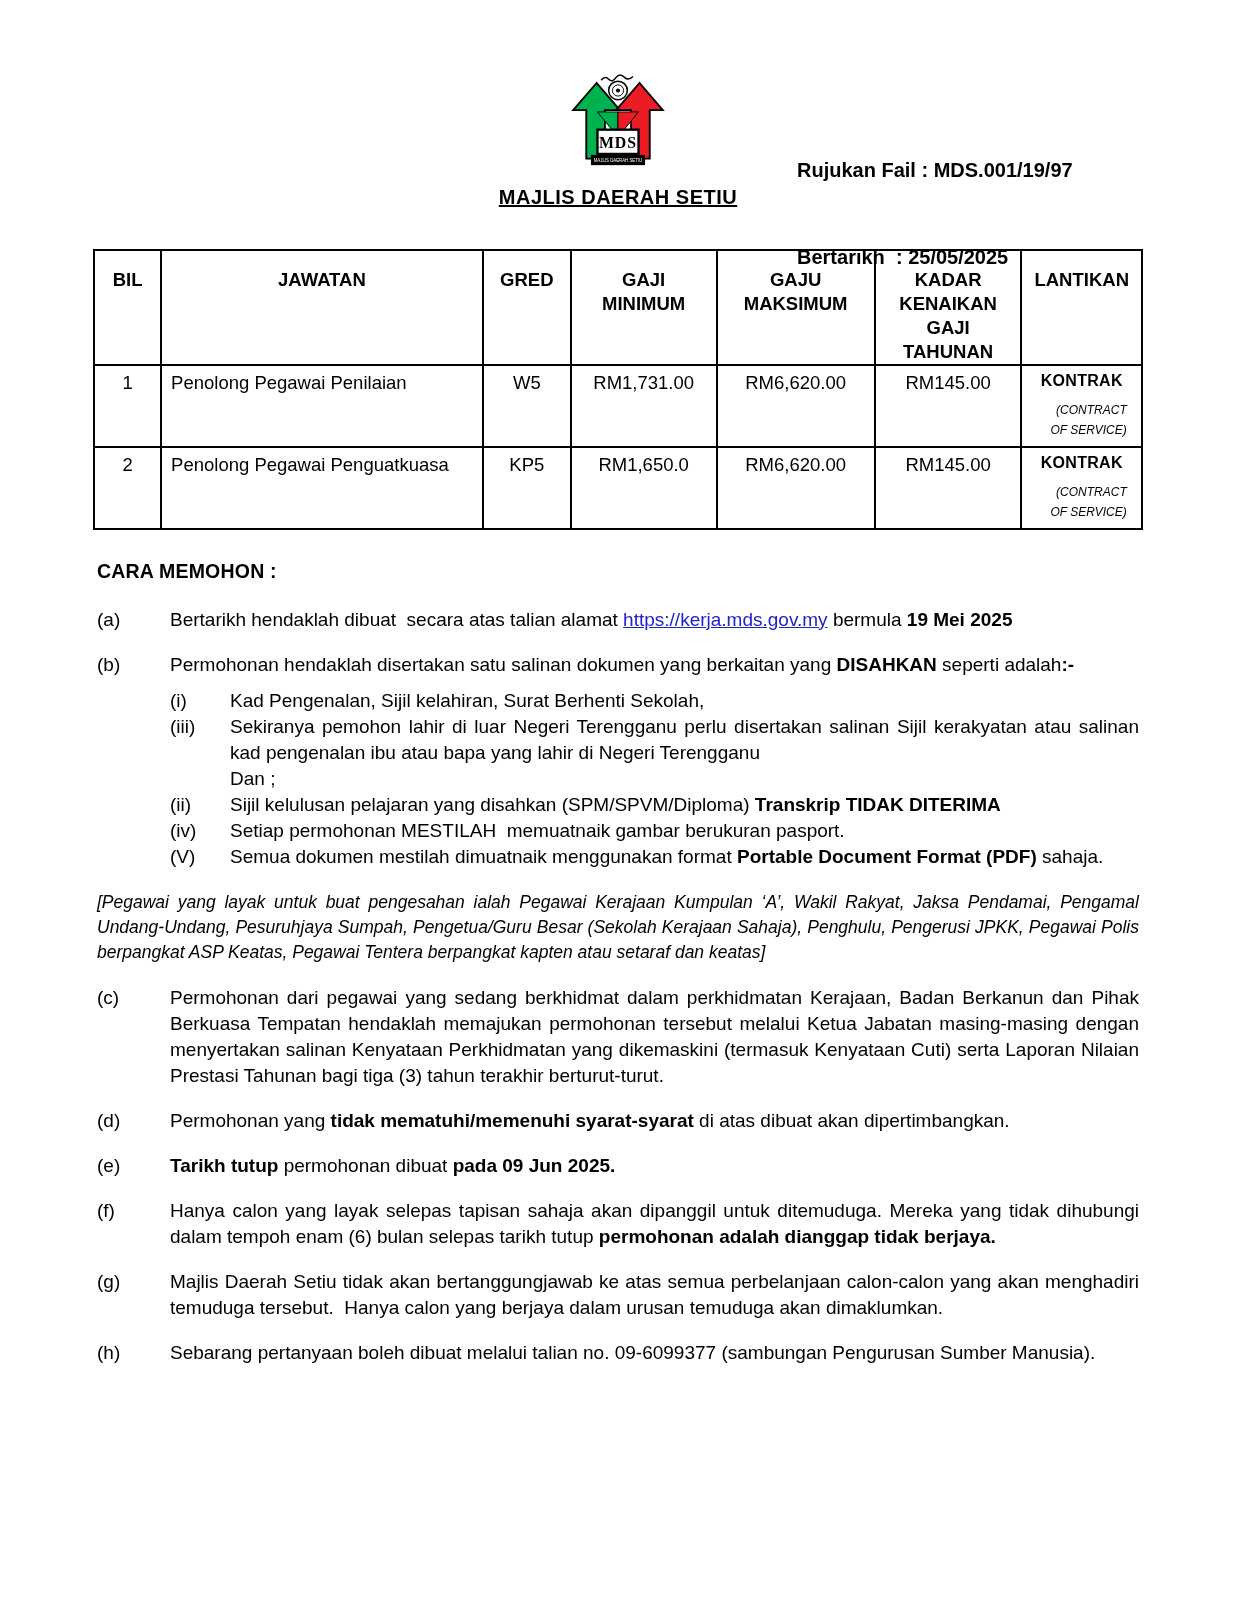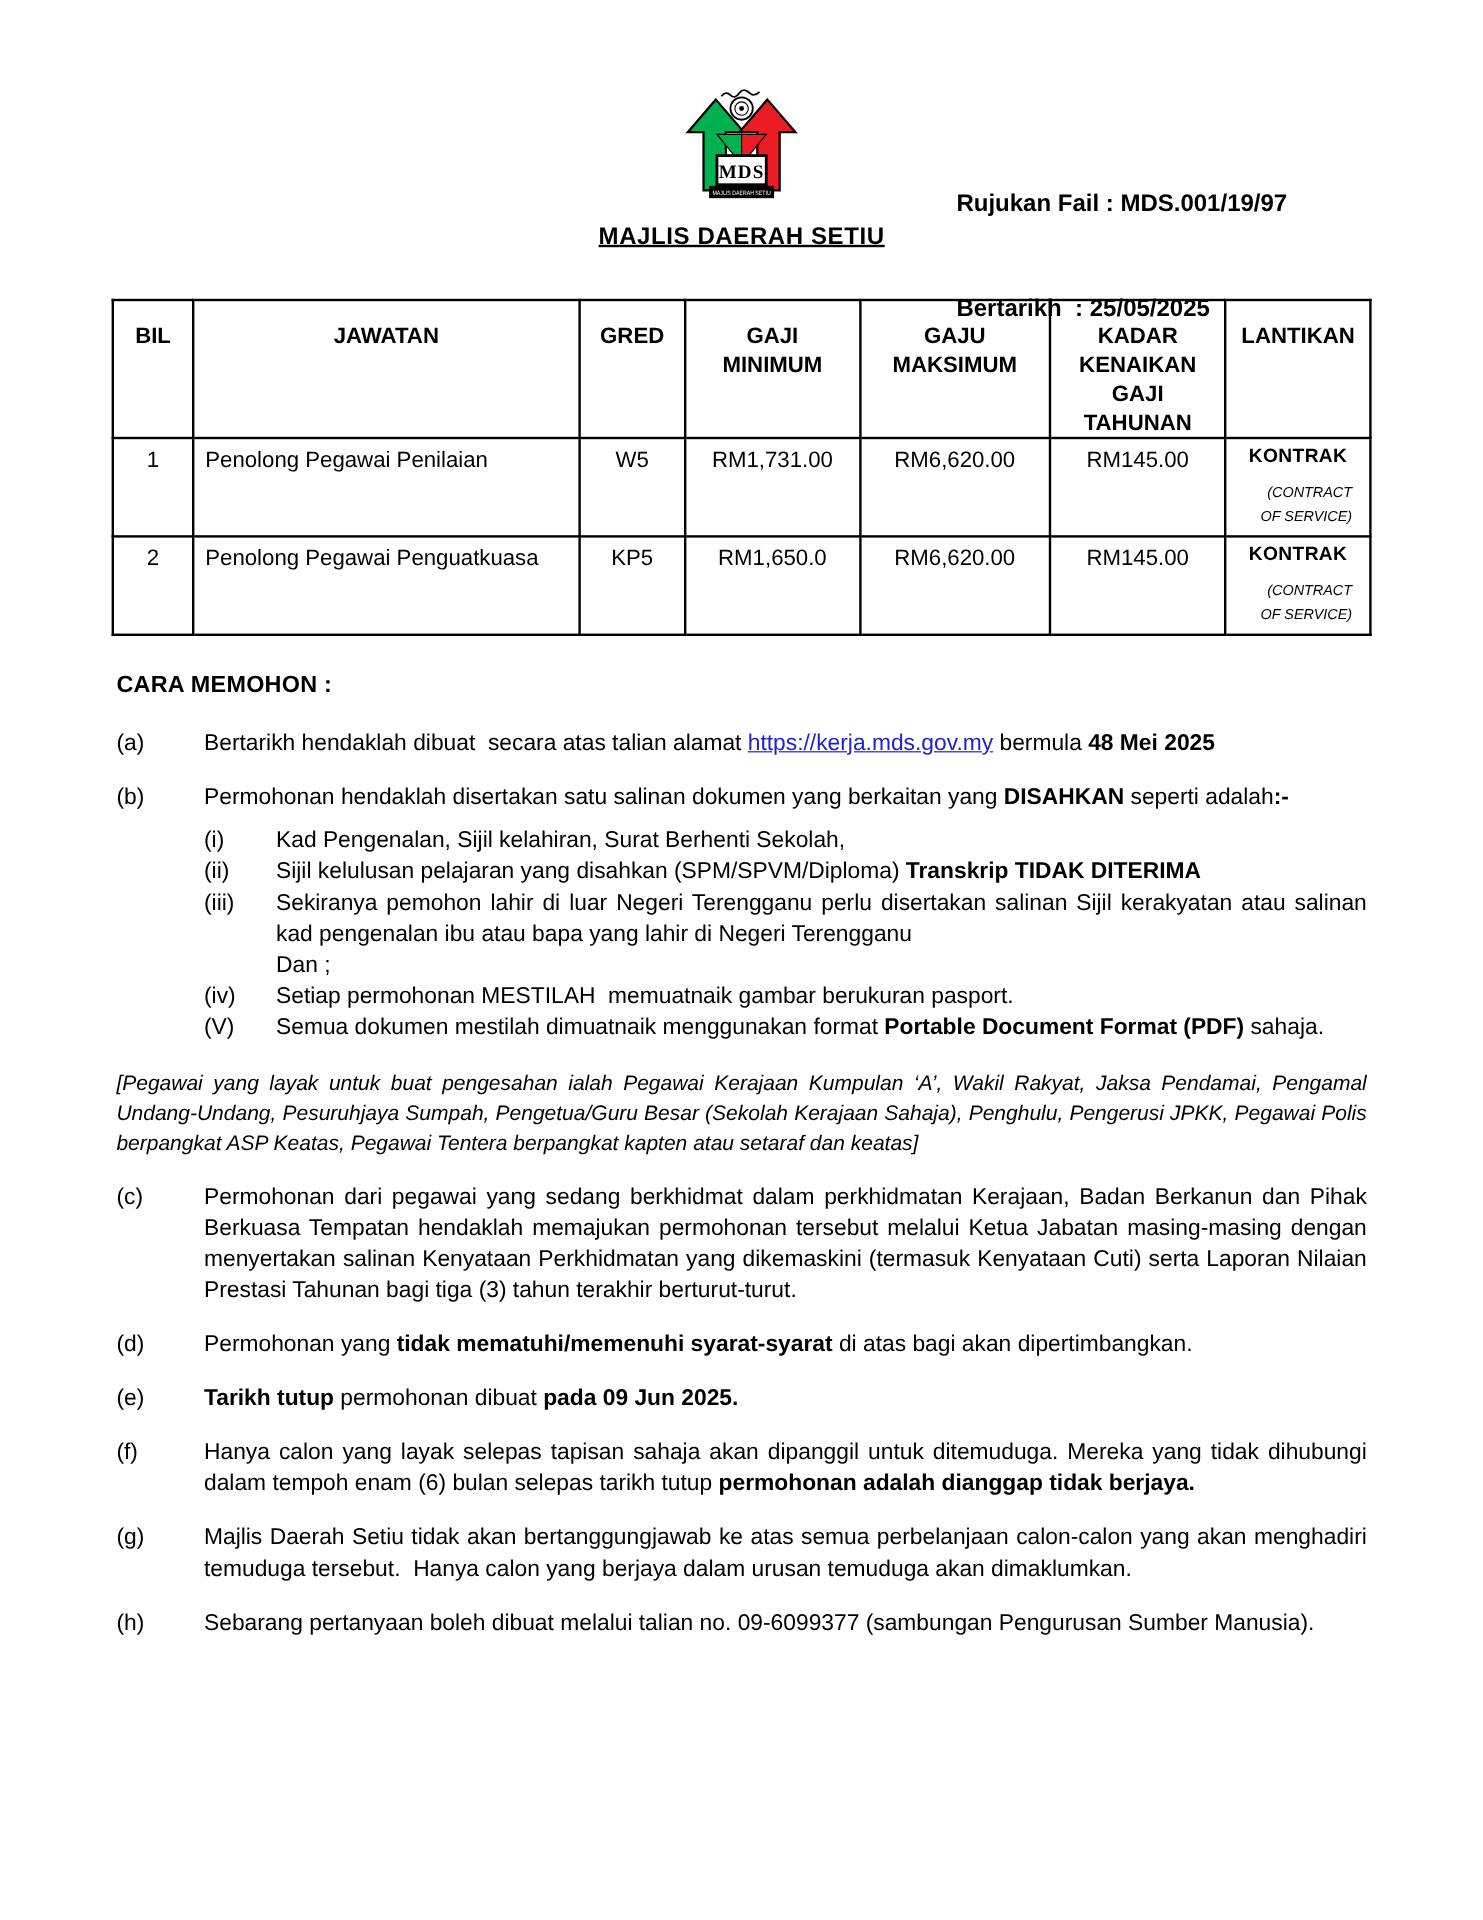--- a/index.html
+++ b/index.html
@@ -150,62 +150,62 @@
     </tr>
   </tbody>
     </table>
 
   <div class="cara-heading">CARA MEMOHON :</div>
 
   <div class="items">
 
     <div class="item">
       <div class="ilabel">(a)</div>
-      <div class="itext j"><span>Bertarikh hendaklah dibuat  secara atas talian alamat </span><a class="link">https://kerja.mds.gov.my</a><span> bermula </span><span class="b">48 Mei 2025</span></div>
+      <div class="itext j"><span>Bertarikh hendaklah dibuat  secara atas talian alamat </span><a class="link">https://kerja.mds.gov.my</a><span> bermula </span><span class="b">19 Mei 2025</span></div>
     </div>
 
     <div class="item" style="margin-bottom:14px">
       <div class="ilabel">(b)</div>
       <div class="itext j"><span>Permohonan hendaklah disertakan satu salinan dokumen yang berkaitan yang </span><span class="b">DISAHKAN</span><span> seperti adalah</span><span class="b">:-</span></div>
     </div>
 
     <div class="sublist">
       <div class="subitem">
         <div class="sublabel">(i)</div>
         <div class="subtext"><span>Kad Pengenalan, Sijil kelahiran, Surat Berhenti Sekolah,</span></div>
       </div>
       <div class="subitem">
-        <div class="sublabel">(ii)</div>
-        <div class="subtext"><span>Sijil kelulusan pelajaran yang disahkan (SPM/SPVM/Diploma) </span><span class="b">Transkrip TIDAK DITERIMA</span></div>
-      </div>
-      <div class="subitem">
         <div class="sublabel">(iii)</div>
         <div class="subtext"><span>Sekiranya pemohon lahir di luar Negeri Terengganu perlu disertakan salinan Sijil kerakyatan atau salinan kad pengenalan ibu atau bapa yang lahir di Negeri Terengganu
 Dan ;</span></div>
       </div>
       <div class="subitem">
+        <div class="sublabel">(ii)</div>
+        <div class="subtext"><span>Sijil kelulusan pelajaran yang disahkan (SPM/SPVM/Diploma) </span><span class="b">Transkrip TIDAK DITERIMA</span></div>
+      </div>
+      <div class="subitem">
         <div class="sublabel">(iv)</div>
         <div class="subtext"><span>Setiap permohonan MESTILAH  memuatnaik gambar berukuran pasport.</span></div>
       </div>
       <div class="subitem">
         <div class="sublabel">(V)</div>
         <div class="subtext"><span>Semua dokumen mestilah dimuatnaik menggunakan format </span><span class="b">Portable Document Format (PDF)</span><span> sahaja.</span></div>
       </div>
     </div>
 
     <div class="note">[Pegawai yang layak untuk buat pengesahan ialah Pegawai Kerajaan Kumpulan ‘A’, Wakil Rakyat, Jaksa Pendamai, Pengamal Undang-Undang, Pesuruhjaya Sumpah, Pengetua/Guru Besar (Sekolah Kerajaan Sahaja), Penghulu, Pengerusi JPKK, Pegawai Polis berpangkat ASP Keatas, Pegawai Tentera berpangkat kapten atau setaraf dan keatas]</div>
 
     <div class="item">
       <div class="ilabel">(c)</div>
       <div class="itext j"><span>Permohonan dari pegawai yang sedang berkhidmat dalam perkhidmatan Kerajaan, Badan Berkanun dan Pihak Berkuasa Tempatan hendaklah memajukan permohonan tersebut melalui Ketua Jabatan masing-masing dengan menyertakan salinan Kenyataan Perkhidmatan yang dikemaskini (termasuk Kenyataan Cuti) serta Laporan Nilaian Prestasi Tahunan bagi tiga (3) tahun terakhir berturut-turut.</span></div>
     </div>
 
     <div class="item">
       <div class="ilabel">(d)</div>
-      <div class="itext"><span>Permohonan yang </span><span class="b">tidak mematuhi/memenuhi syarat-syarat</span><span> di atas bagi akan dipertimbangkan.</span></div>
+      <div class="itext"><span>Permohonan yang </span><span class="b">tidak mematuhi/memenuhi syarat-syarat</span><span> di atas dibuat akan dipertimbangkan.</span></div>
     </div>
 
     <div class="item">
       <div class="ilabel">(e)</div>
       <div class="itext"><span class="b">Tarikh tutup</span><span> permohonan dibuat </span><span class="b">pada 09 Jun 2025.</span></div>
     </div>
 
     <div class="item">
       <div class="ilabel">(f)</div>
       <div class="itext j"><span>Hanya calon yang layak selepas tapisan sahaja akan dipanggil untuk ditemuduga. Mereka yang tidak dihubungi dalam tempoh enam (6) bulan selepas tarikh tutup </span><span class="b">permohonan adalah dianggap tidak berjaya.</span></div>

